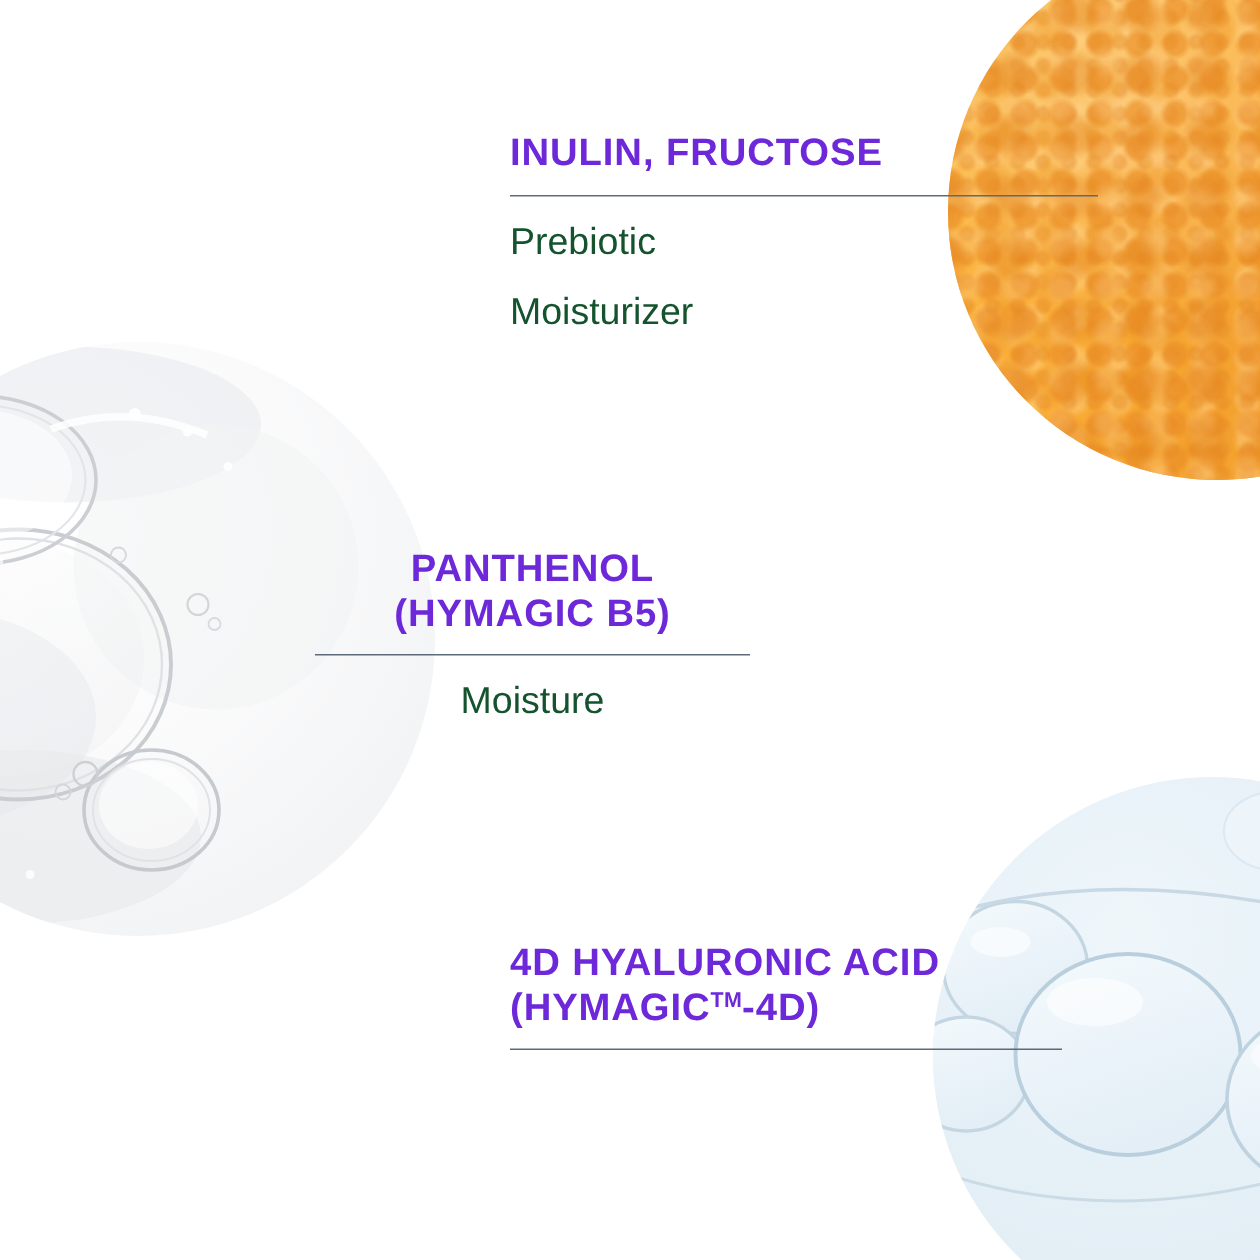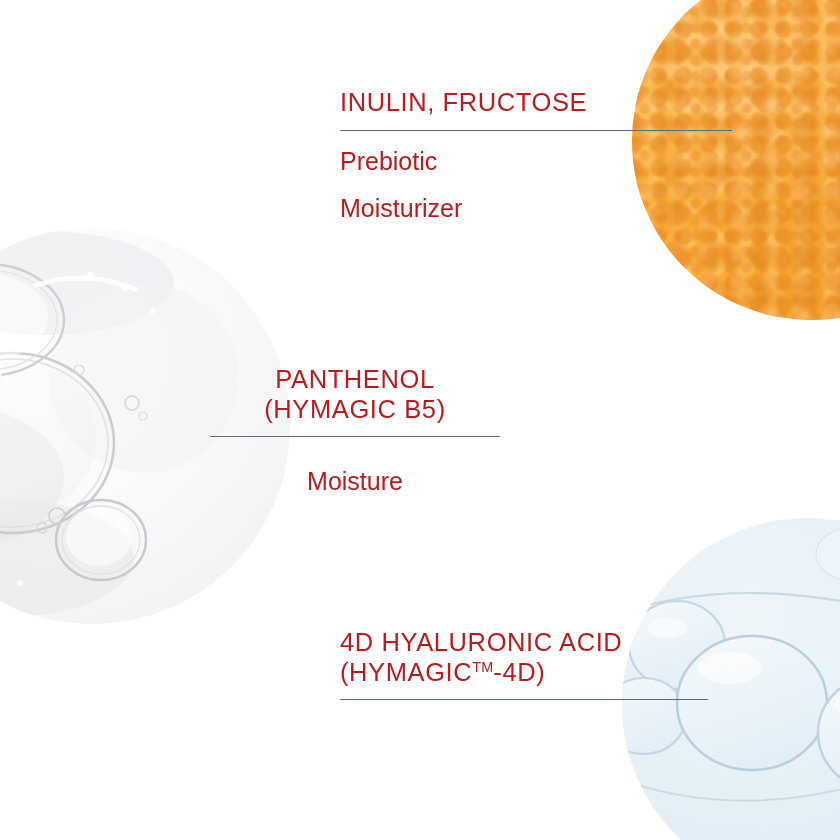--- a/index.html
+++ b/index.html
@@ -76,29 +76,29 @@
     height: 372px;
     background:
       radial-gradient(circle at 35% 28%, #eef6fa 0%, #e6f0f7 45%, #dde9f2 100%);
   }
   #swatch-blue .blue-svg { position: absolute; inset: 0; }
 
   
   .block { position: absolute; }
 
   .title {
-    color: #b91c1c;
-    font-weight: 400;
+    color: #6d28d9;
+    font-weight: 700;
     letter-spacing: 0.6px;
     line-height: 1.16;
     margin: 0;
     white-space: nowrap;
   }
   .subtitle {
-    color: #b91c1c;
+    color: #14532d;
     font-weight: 400;
     margin: 0;
     line-height: 1.34;
     white-space: nowrap;
   }
   .rule {
     height: 0;
     border-top: 1.6px solid #5d6b78;
     margin: 0;
   }
@@ -111,21 +111,21 @@
   
   #block-inulin { left: 340px; top: 88px; width: 392px; }
   #block-inulin .title { font-size: 25.5px; }
   #block-inulin .rule  { width: 392px; margin-top: 12px; }
   #block-inulin .subtitle { font-size: 25px; margin-top: 14px; }
 
   
   #block-panthenol { left: 210px; top: 365px; width: 290px; text-align: center; }
   #block-panthenol .title { font-size: 25.5px; }
   #block-panthenol .rule  { width: 290px; margin-top: 12px; }
-  #block-panthenol .subtitle { font-size: 25px; margin-top: 28px; }
+  #block-panthenol .subtitle { font-size: 25px; margin-top: 14px; }
 
   
   #block-hyaluronic { left: 340px; top: 628px; width: 368px; }
   #block-hyaluronic .title { font-size: 25.5px; }
   #block-hyaluronic .rule  { width: 368px; margin-top: 12px; }
   #block-hyaluronic .subtitle { font-size: 25px; margin-top: 14px; }
 </style>
 </head>
 <body>
 

